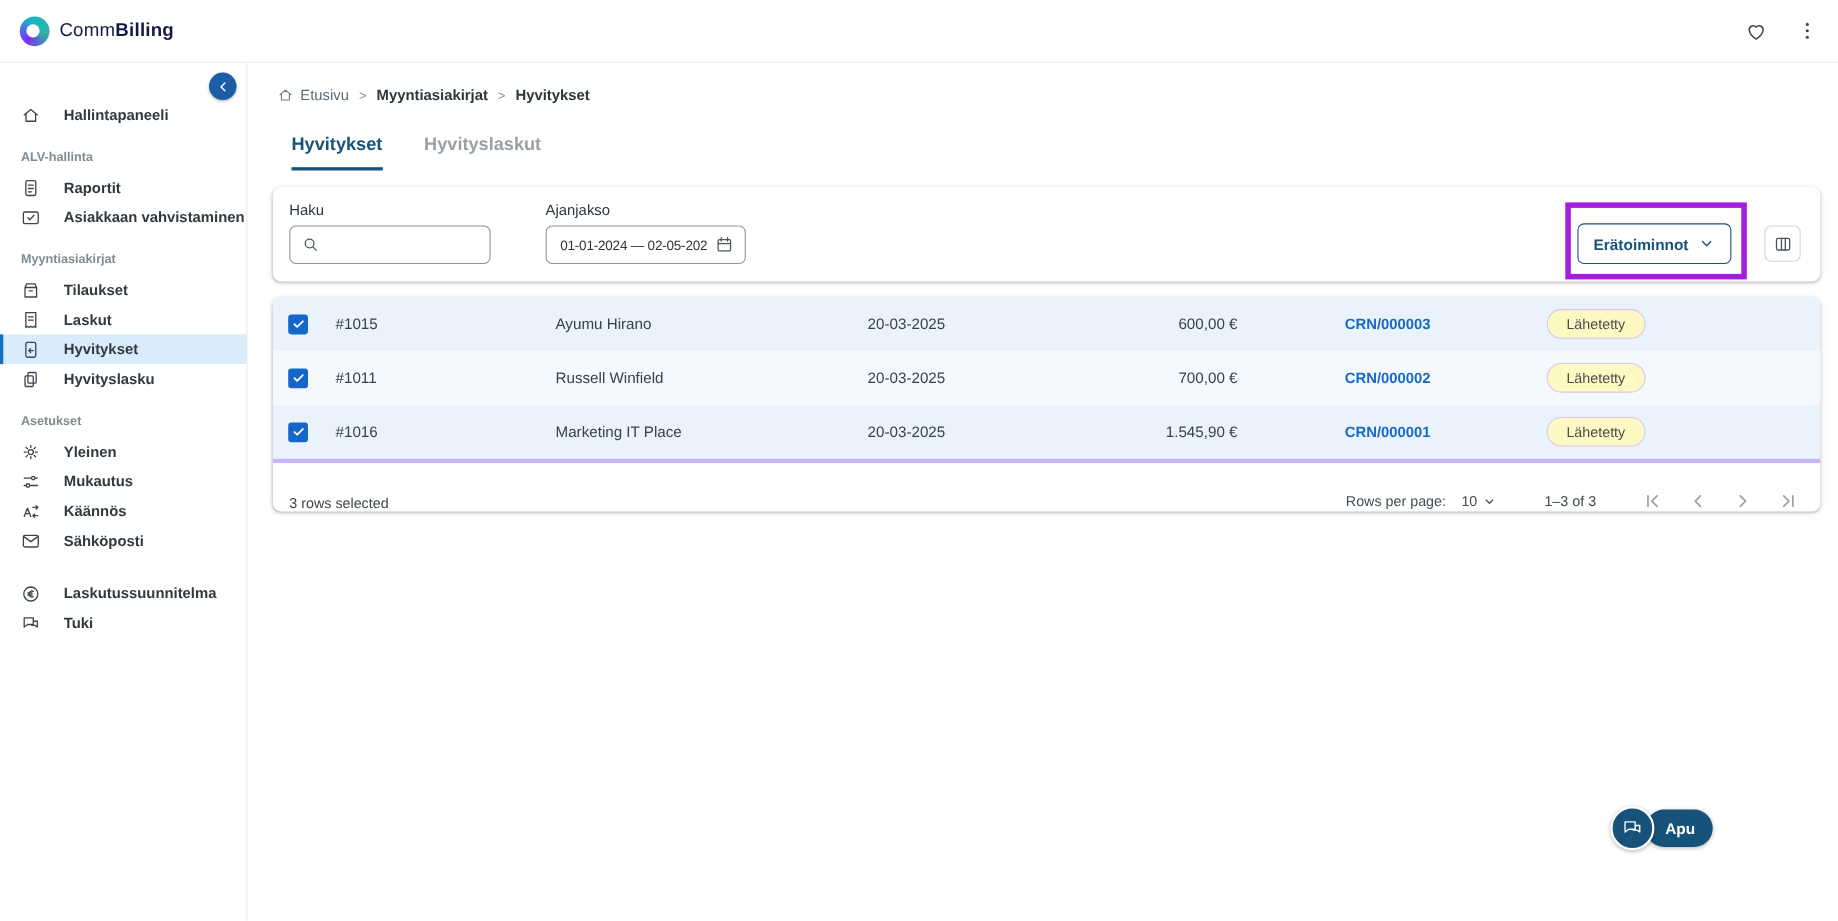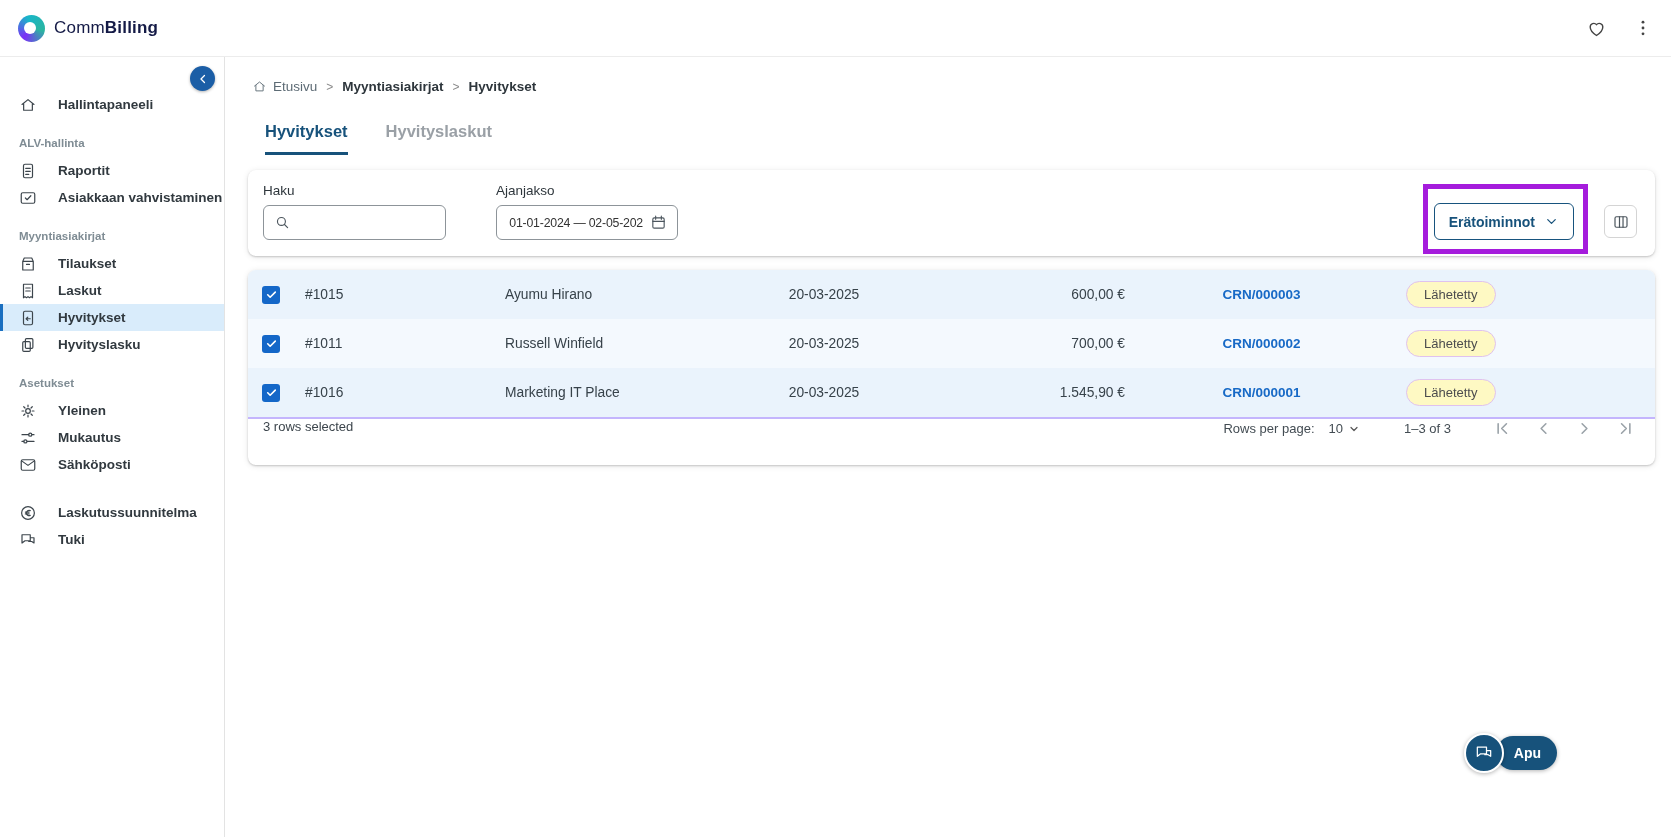--- a/index.html
+++ b/index.html
@@ -133,21 +133,21 @@
     display:flex; align-items:center; justify-content:center;
   }
   .checkbox svg { width:13px; height:13px; stroke:#fff; fill:none; stroke-width:3; stroke-linecap:round; stroke-linejoin:round; }
   .crn-link { color:#1769c6; font-weight:700; font-size:13.5px; text-decoration:none; cursor:pointer; }
   .chip {
     display:inline-block; margin-left:12px; padding:5px 17px; border-radius:14px;
     background:#fef9c3; border:1px solid #dfc2ef; color:#4c4c4e; font-size:13px;
   }
 
   .tfoot {
-    height:48px; border-top:2px solid #c4b5fd; display:flex; align-items:flex-start;
+    height:48px; border-top:4px solid #c4b5fd; display:flex; align-items:flex-end;
     padding:0 20px 0 15px; font-size:13px; color:#3c454c;
   }
   .tfoot-right { margin-left:auto; display:flex; align-items:center; color:#434c53; }
   .rpp-label { margin-right:14px; }
   .rpp-select { display:flex; align-items:center; gap:5px; cursor:pointer; }
   .rpp-select .ic { width:12px; height:12px; stroke-width:2.4; color:#555; }
   .range-label { margin:0 42px 0 44px; }
   .pager { display:flex; align-items:center; gap:22px; color:#9aa2a8; }
   .pager button { background:none; border:none; color:#9aa2a8; cursor:pointer; display:flex; align-items:center; }
   .pager .ic { width:19px; height:19px; stroke-width:2; }
@@ -259,20 +259,26 @@
       </svg>
     <span>Yleinen</span>
   </div>
   <div class="side-item">
     <svg class="ic" viewBox="0 0 24 24">
         <path d="M4 7.5h9M17.5 7.5H20M4 16.5h2.5M11 16.5h9"></path>
         <circle cx="15" cy="7.5" r="2.1"></circle>
         <circle cx="8.5" cy="16.5" r="2.1"></circle>
       </svg>
     <span>Mukautus</span>
+  </div>
+  <div class="side-item">
+    <svg class="ic" viewBox="0 0 24 24">
+        <path d="M4 18 8 8l4 10M5.4 14.6h5.2M14.5 7h6M18.5 5l2 2-2 2M20.5 17h-6M16.5 15l-2 2 2 2"></path>
+      </svg>
+    <span>Käännös</span>
   </div>
   <div class="side-item">
     <svg class="ic" viewBox="0 0 24 24">
         <rect x="3" y="5" width="18" height="14" rx="2"></rect>
         <path d="m3.5 6.5 8.5 6 8.5-6"></path>
       </svg>
     <span>Sähköposti</span>
   </div>
 
   <div class="side-footer">

